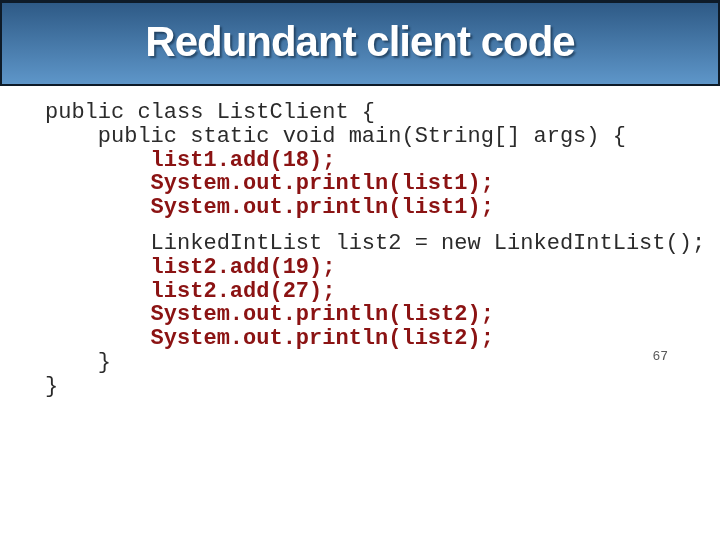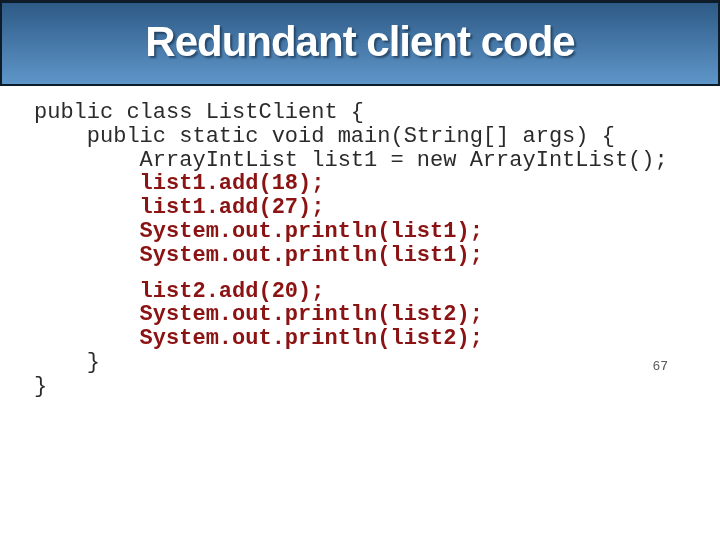--- a/index.html
+++ b/index.html
@@ -36,21 +36,21 @@
     font-weight: bold;
     font-size: 42px;
     letter-spacing: -1px;
     text-shadow: 2px 2px 2px rgba(10, 30, 50, 0.55);
     white-space: nowrap;
     padding-bottom: 4px;
   }
 
   .code-block {
     margin-top: 15px;
-    padding-left: 34px;
+    padding-left: 45px;
     font-family: "Liberation Mono", monospace;
     font-size: 22px;
     line-height: 23.8px;
   }
 
   .code-line {
     white-space: pre;
     height: 23.8px;
   }
 
@@ -64,45 +64,45 @@
     font-weight: bold;
   }
 
   .code-line.blank {
     height: 12px;
   }
 
   .page-number {
     position: absolute;
     right: 52px;
-    bottom: 8px;
+    bottom: 18px;
     font-family: "Liberation Mono", monospace;
     font-size: 13px;
     color: var(--page-number, #5a5a5a);
   }
 </style>
 </head>
 <body>
 
 <div class="slide">
 
   <div class="title-banner">
     <div class="slide-title">Redundant client code</div>
   </div>
 
   <div class="code-block">
       <div class="code-line regular">public class ListClient {</div>
       <div class="code-line regular">    public static void main(String[] args) {</div>
-      <div class="code-line regular">        ArrayIntList list1 = new ArrayIntList();</div>
       <div class="code-line highlight">        list1.add(18);</div>
-      <div class="code-line highlight">        list1.add(27);</div>
       <div class="code-line highlight">        System.out.println(list1);</div>
       <div class="code-line highlight">        System.out.println(list1);</div>
       <div class="code-line blank"></div>
-      <div class="code-line highlight">        list2.add(20);</div>
+      <div class="code-line regular">        LinkedIntList list2 = new LinkedIntList();</div>
+      <div class="code-line highlight">        list2.add(19);</div>
+      <div class="code-line highlight">        list2.add(27);</div>
       <div class="code-line highlight">        System.out.println(list2);</div>
       <div class="code-line highlight">        System.out.println(list2);</div>
       <div class="code-line regular">    }</div>
       <div class="code-line regular">}</div>
     </div>
 
   <div class="page-number">67</div>
 
 </div>
 

